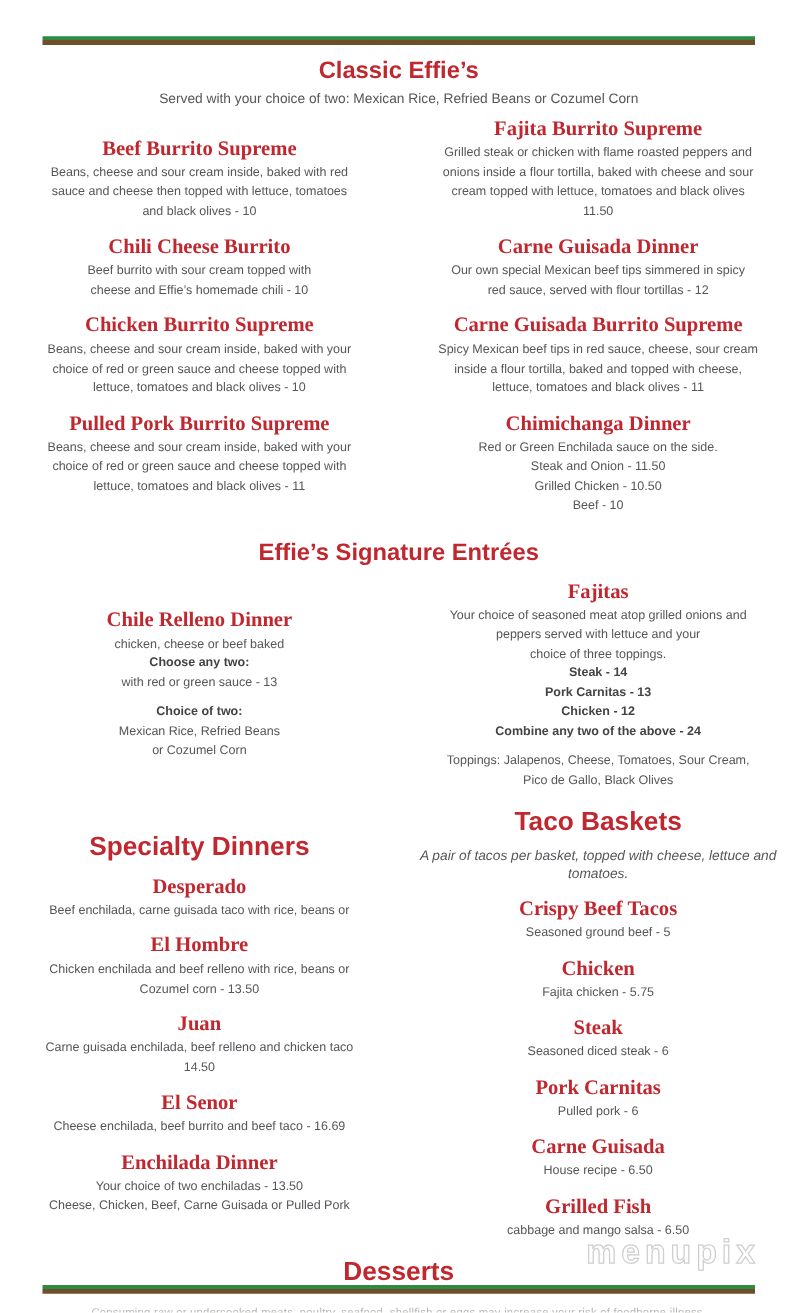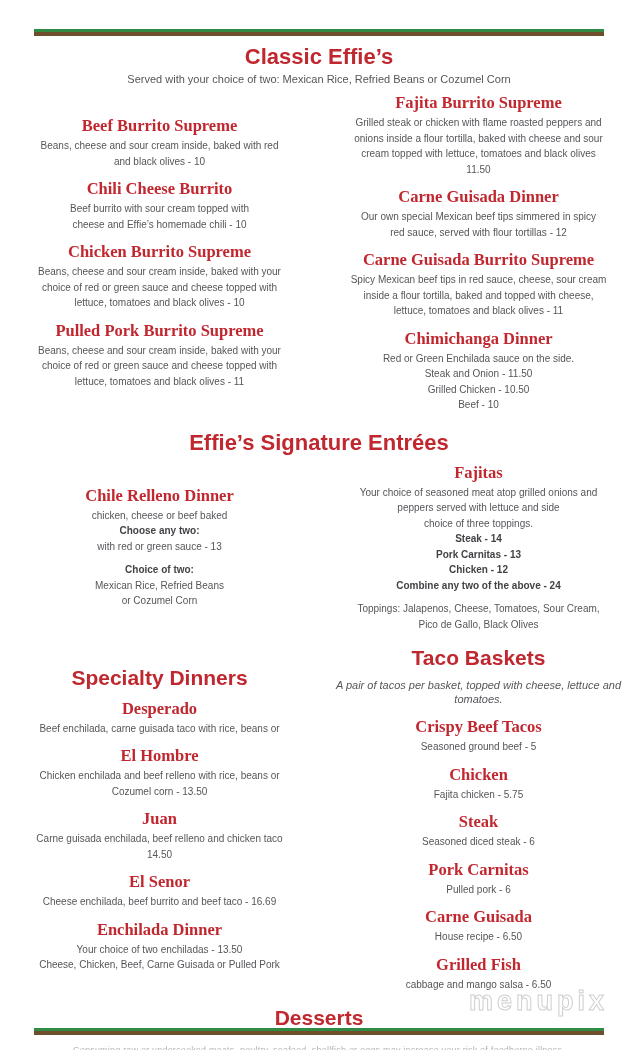--- a/index.html
+++ b/index.html
@@ -4,21 +4,21 @@
 <style>
   html,body{margin:0;padding:0;background:#ffffff;}
   body{width:638px;height:1050px;overflow:hidden;font-family:"Liberation Sans",sans-serif;}
   .page{position:relative;width:638px;height:1050px;background:#fff;}
 
   .bar{height:7px;margin:0 34px;
        background:linear-gradient(to bottom,#2f8a43 0 42%,#6f4e2c 42% 100%);}
   .bar.top{margin-top:29px;}
 
   .section-title{font-family:"Liberation Sans",sans-serif;font-weight:bold;
-       color:#c1272f;text-align:center;font-size:22px;line-height:26px;margin:8px 0 2px 0;}
+       color:#c1272f;text-align:center;font-size:19px;line-height:26px;margin:8px 0 2px 0;}
   .section-sub{color:#55565a;text-align:center;font-size:11px;line-height:14px;margin:0 0 6px 0;}
   .section-sub.italic{font-style:italic;}
 
   .cols{display:flex;align-items:center;}
   .col{width:50%;box-sizing:border-box;padding:0 6px;}
 
   .item{text-align:center;margin:0 0 9px 0;}
   .item-name{font-family:"Liberation Serif",serif;font-weight:bold;color:#c1272f;
        font-size:16.5px;line-height:21px;margin-bottom:2px;}
   .line{font-size:10px;line-height:15.5px;color:#55565a;white-space:nowrap;}
@@ -47,20 +47,21 @@
   <div class="bar top"></div>
 
   <div>
     <div class="section-title">Classic Effie’s</div>
     <div class="section-sub">Served with your choice of two: Mexican Rice, Refried Beans or Cozumel Corn</div>
     <div class="cols">
       <div class="col">
           <div class="item">
             <div class="item-name">Beef Burrito Supreme</div>
             <div class="line">Beans, cheese and sour cream inside, baked with red</div>
+            <div class="line">sauce and cheese then topped with lettuce, tomatoes</div>
             <div class="line">and black olives - 10</div>
           </div>
           <div class="item">
             <div class="item-name">Chili Cheese Burrito</div>
             <div class="line">Beef burrito with sour cream topped with</div>
             <div class="line">cheese and Effie’s homemade chili - 10</div>
           </div>
           <div class="item">
             <div class="item-name">Chicken Burrito Supreme</div>
             <div class="line">Beans, cheese and sour cream inside, baked with your</div>
@@ -116,21 +117,21 @@
             <div class="line">with red or green sauce - 13</div>
             <div class="line bold gap">Choice of two:</div>
             <div class="line">Mexican Rice, Refried Beans</div>
             <div class="line">or Cozumel Corn</div>
           </div>
         </div>
       <div class="col">
           <div class="item">
             <div class="item-name">Fajitas</div>
             <div class="line">Your choice of seasoned meat atop grilled onions and</div>
-            <div class="line">peppers served with lettuce and side</div>
+            <div class="line">peppers served with lettuce and your</div>
             <div class="line">choice of three toppings.</div>
             <div class="line bold">Steak - 14</div>
             <div class="line bold">Pork Carnitas - 13</div>
             <div class="line bold">Chicken - 12</div>
             <div class="line bold">Combine any two of the above - 24</div>
             <div class="line gap">Toppings: Jalapenos, Cheese, Tomatoes, Sour Cream,</div>
             <div class="line">Pico de Gallo, Black Olives</div>
           </div>
         </div>
     </div>

